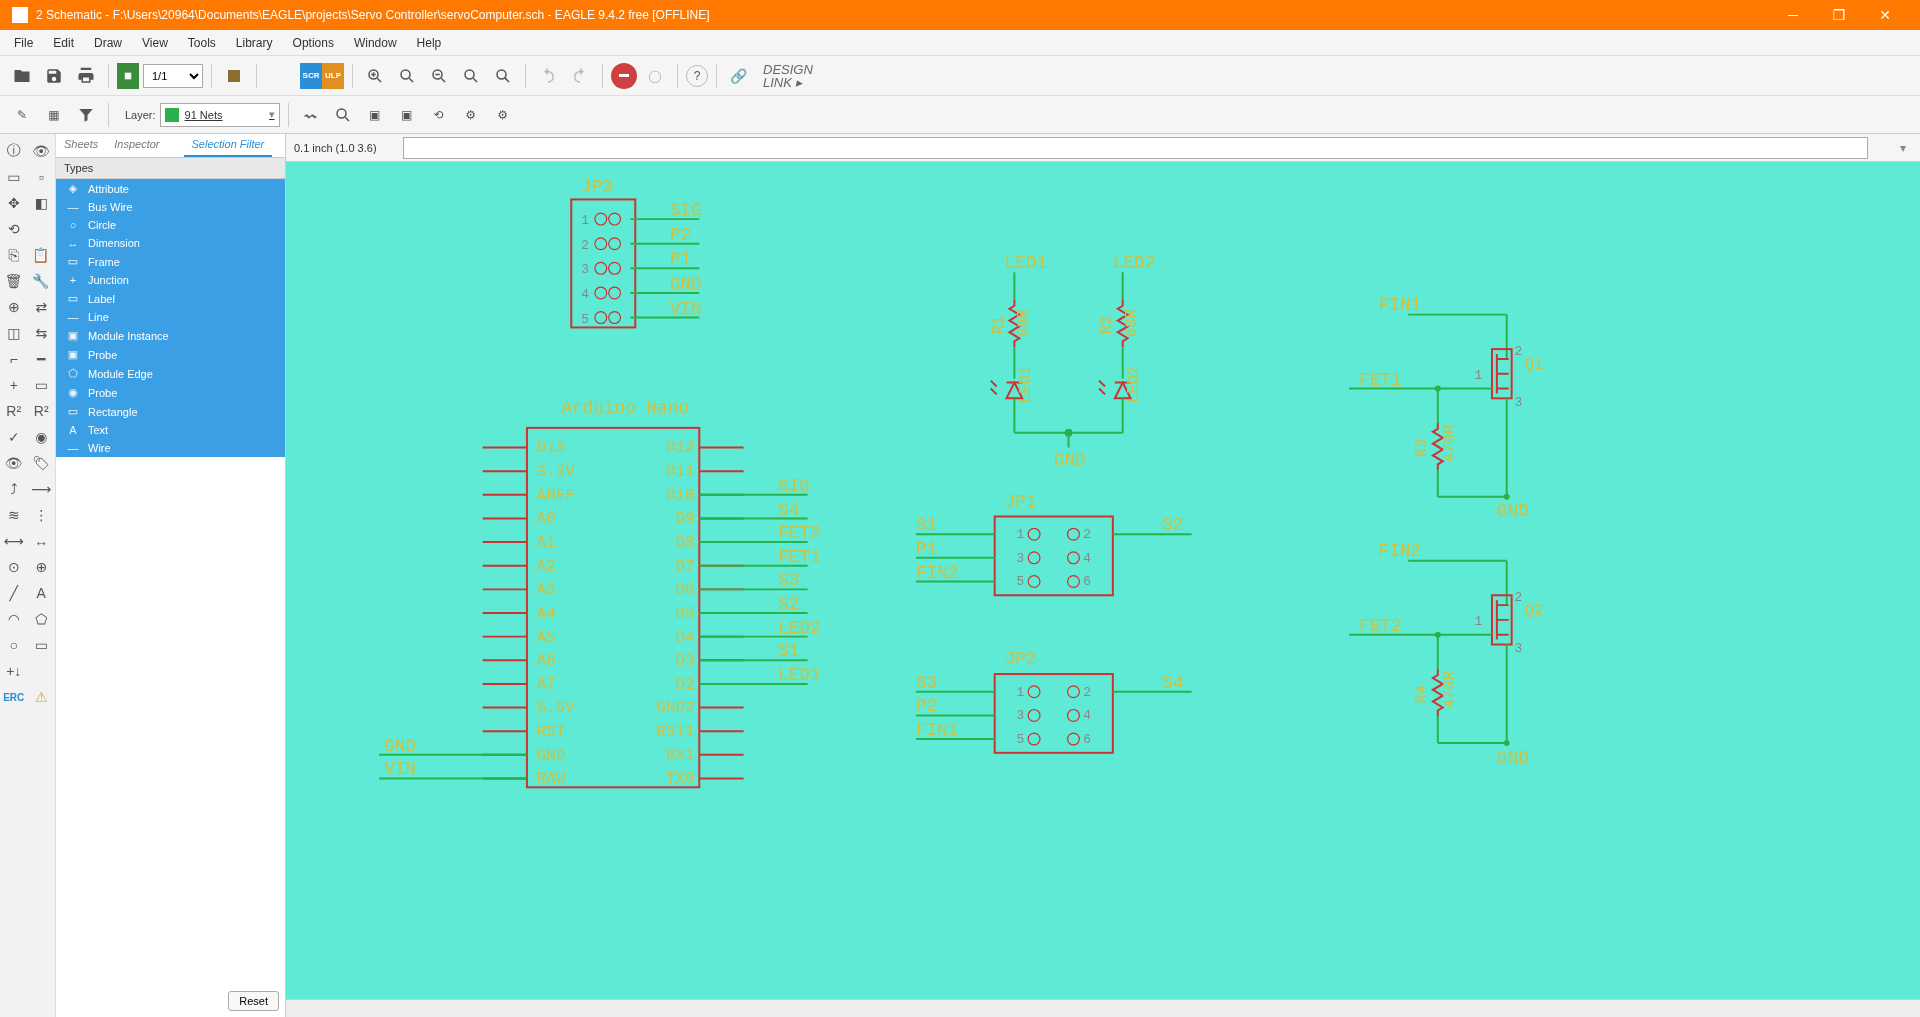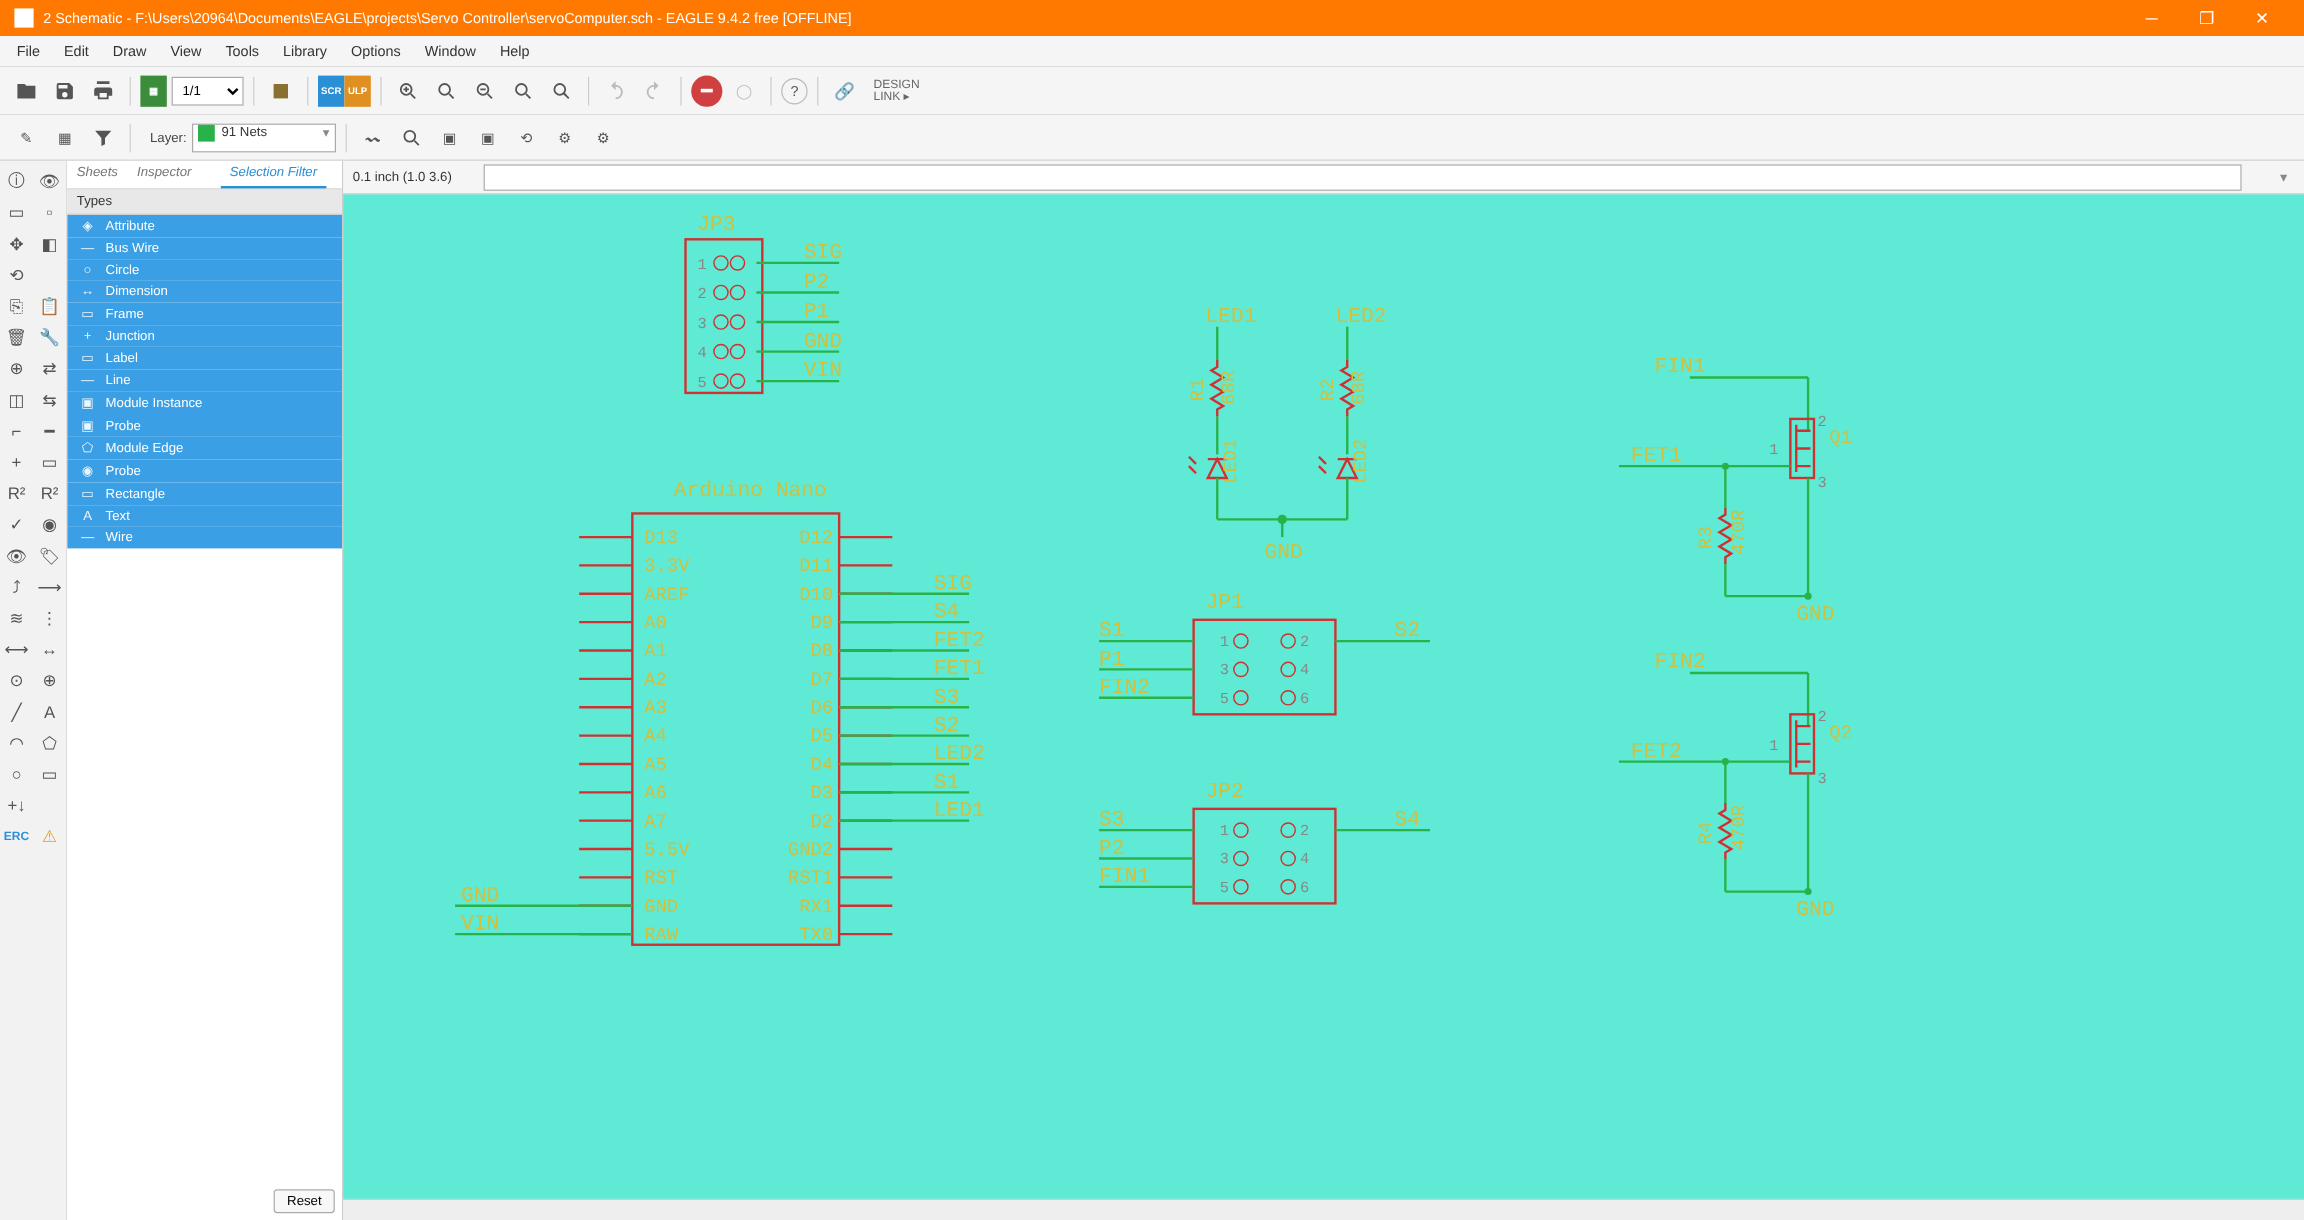--- a/index.html
+++ b/index.html
@@ -16,28 +16,28 @@
 .menubar .menu-item { padding: 4px 10px; cursor: pointer; }
 
 
 .toolbar1 { height: 40px; background: #f5f5f5; border-bottom: 1px solid #ddd; display: flex; align-items: center; padding: 0 8px; gap: 4px; }
 .tbtn { width: 28px; height: 28px; display: flex; align-items: center; justify-content: center; border-radius: 3px; cursor: pointer; color: #555; }
 .tbtn svg { width: 18px; height: 18px; }
 .sep { width: 1px; height: 24px; background: #ccc; margin: 0 4px; }
 .sheet-sel { width: 60px; height: 24px; border: 1px solid #aaa; background: #fff; padding: 0 4px; font-size: 11px; }
 .sch-brd { display: flex; }
 .sch-brd .half { width: 22px; height: 26px; font-size: 8px; font-weight: bold; display: flex; align-items: center; justify-content: center; color: #fff; }
-.sch-half { background: #2a8fd4; }
+.sch-half { background: #2a8fd4; margin-left: 35px; }
 .stop-btn { width: 26px; height: 26px; border-radius: 50%; background: #d04040; display: flex; align-items: center; justify-content: center; }
-.design-link { font-size: 10px; color: #666; line-height: 1; margin-left: 6px; }
+.design-link { font-size: 13px; color: #666; line-height: 1; margin-left: 6px; font-style: italic; }
 
 
 .toolbar2 { height: 38px; background: #f5f5f5; border-bottom: 1px solid #ccc; display: flex; align-items: center; padding: 0 8px; gap: 4px; }
 .layer-label { font-size: 11px; color: #444; margin-left: 8px; }
-.layer-sel { width: 120px; height: 24px; border: 1px solid #aaa; background: #fff; display: flex; padding: 0 4px; font-size: 11px; gap: 6px; }
+.layer-sel { width: 120px; height: 24px; border: 1px solid #aaa; background: #fff; display: flex; align-items: center; padding: 0 4px; font-size: 11px; gap: 6px; text-decoration: underline; }
 .layer-swatch { width: 14px; height: 14px; background: #29b24a; }
 
 
 .main { display: flex; height: calc(100% - 30px - 26px - 40px - 38px); }
 
 
 .tool-palette { width: 56px; background: #f2f2f2; border-right: 1px solid #ddd; display: flex; flex-direction: column; padding: 4px 0; }
 .tool-row { display: flex; }
 .tool-cell { width: 28px; height: 26px; display: flex; align-items: center; justify-content: center; color: #555; cursor: pointer; font-size: 14px; }
 .tool-cell.small-text { font-size: 8px; font-weight: bold; }

